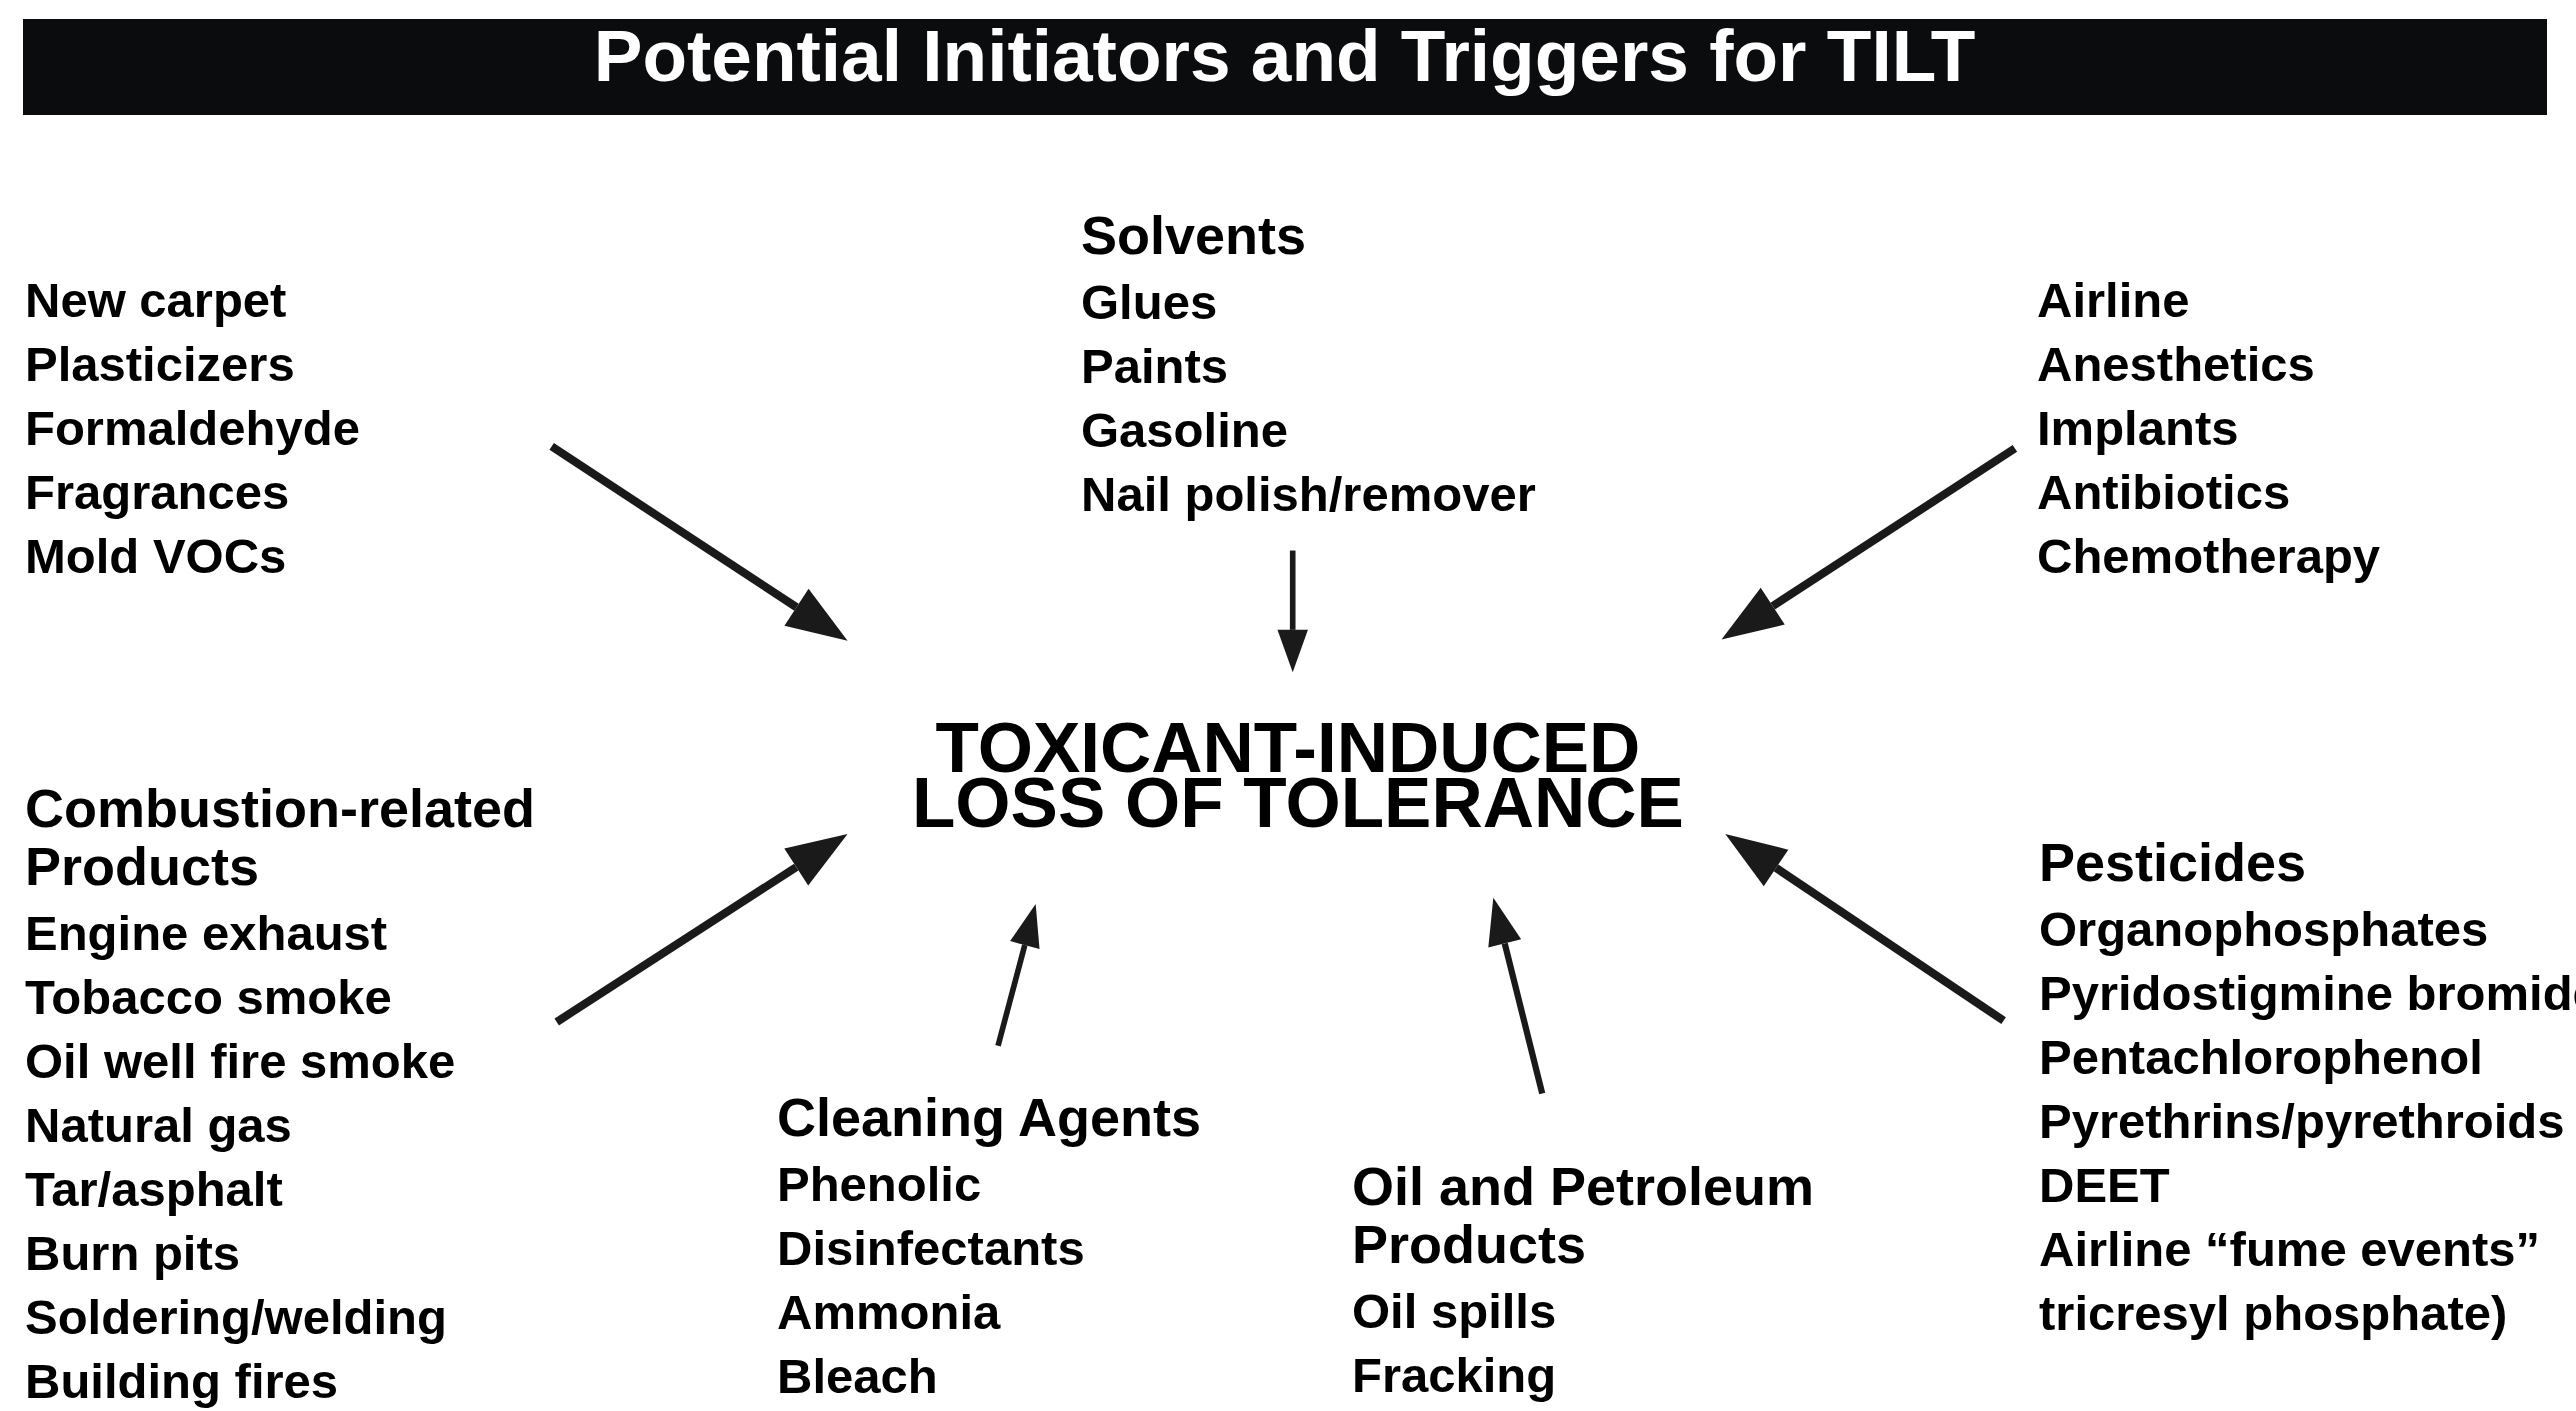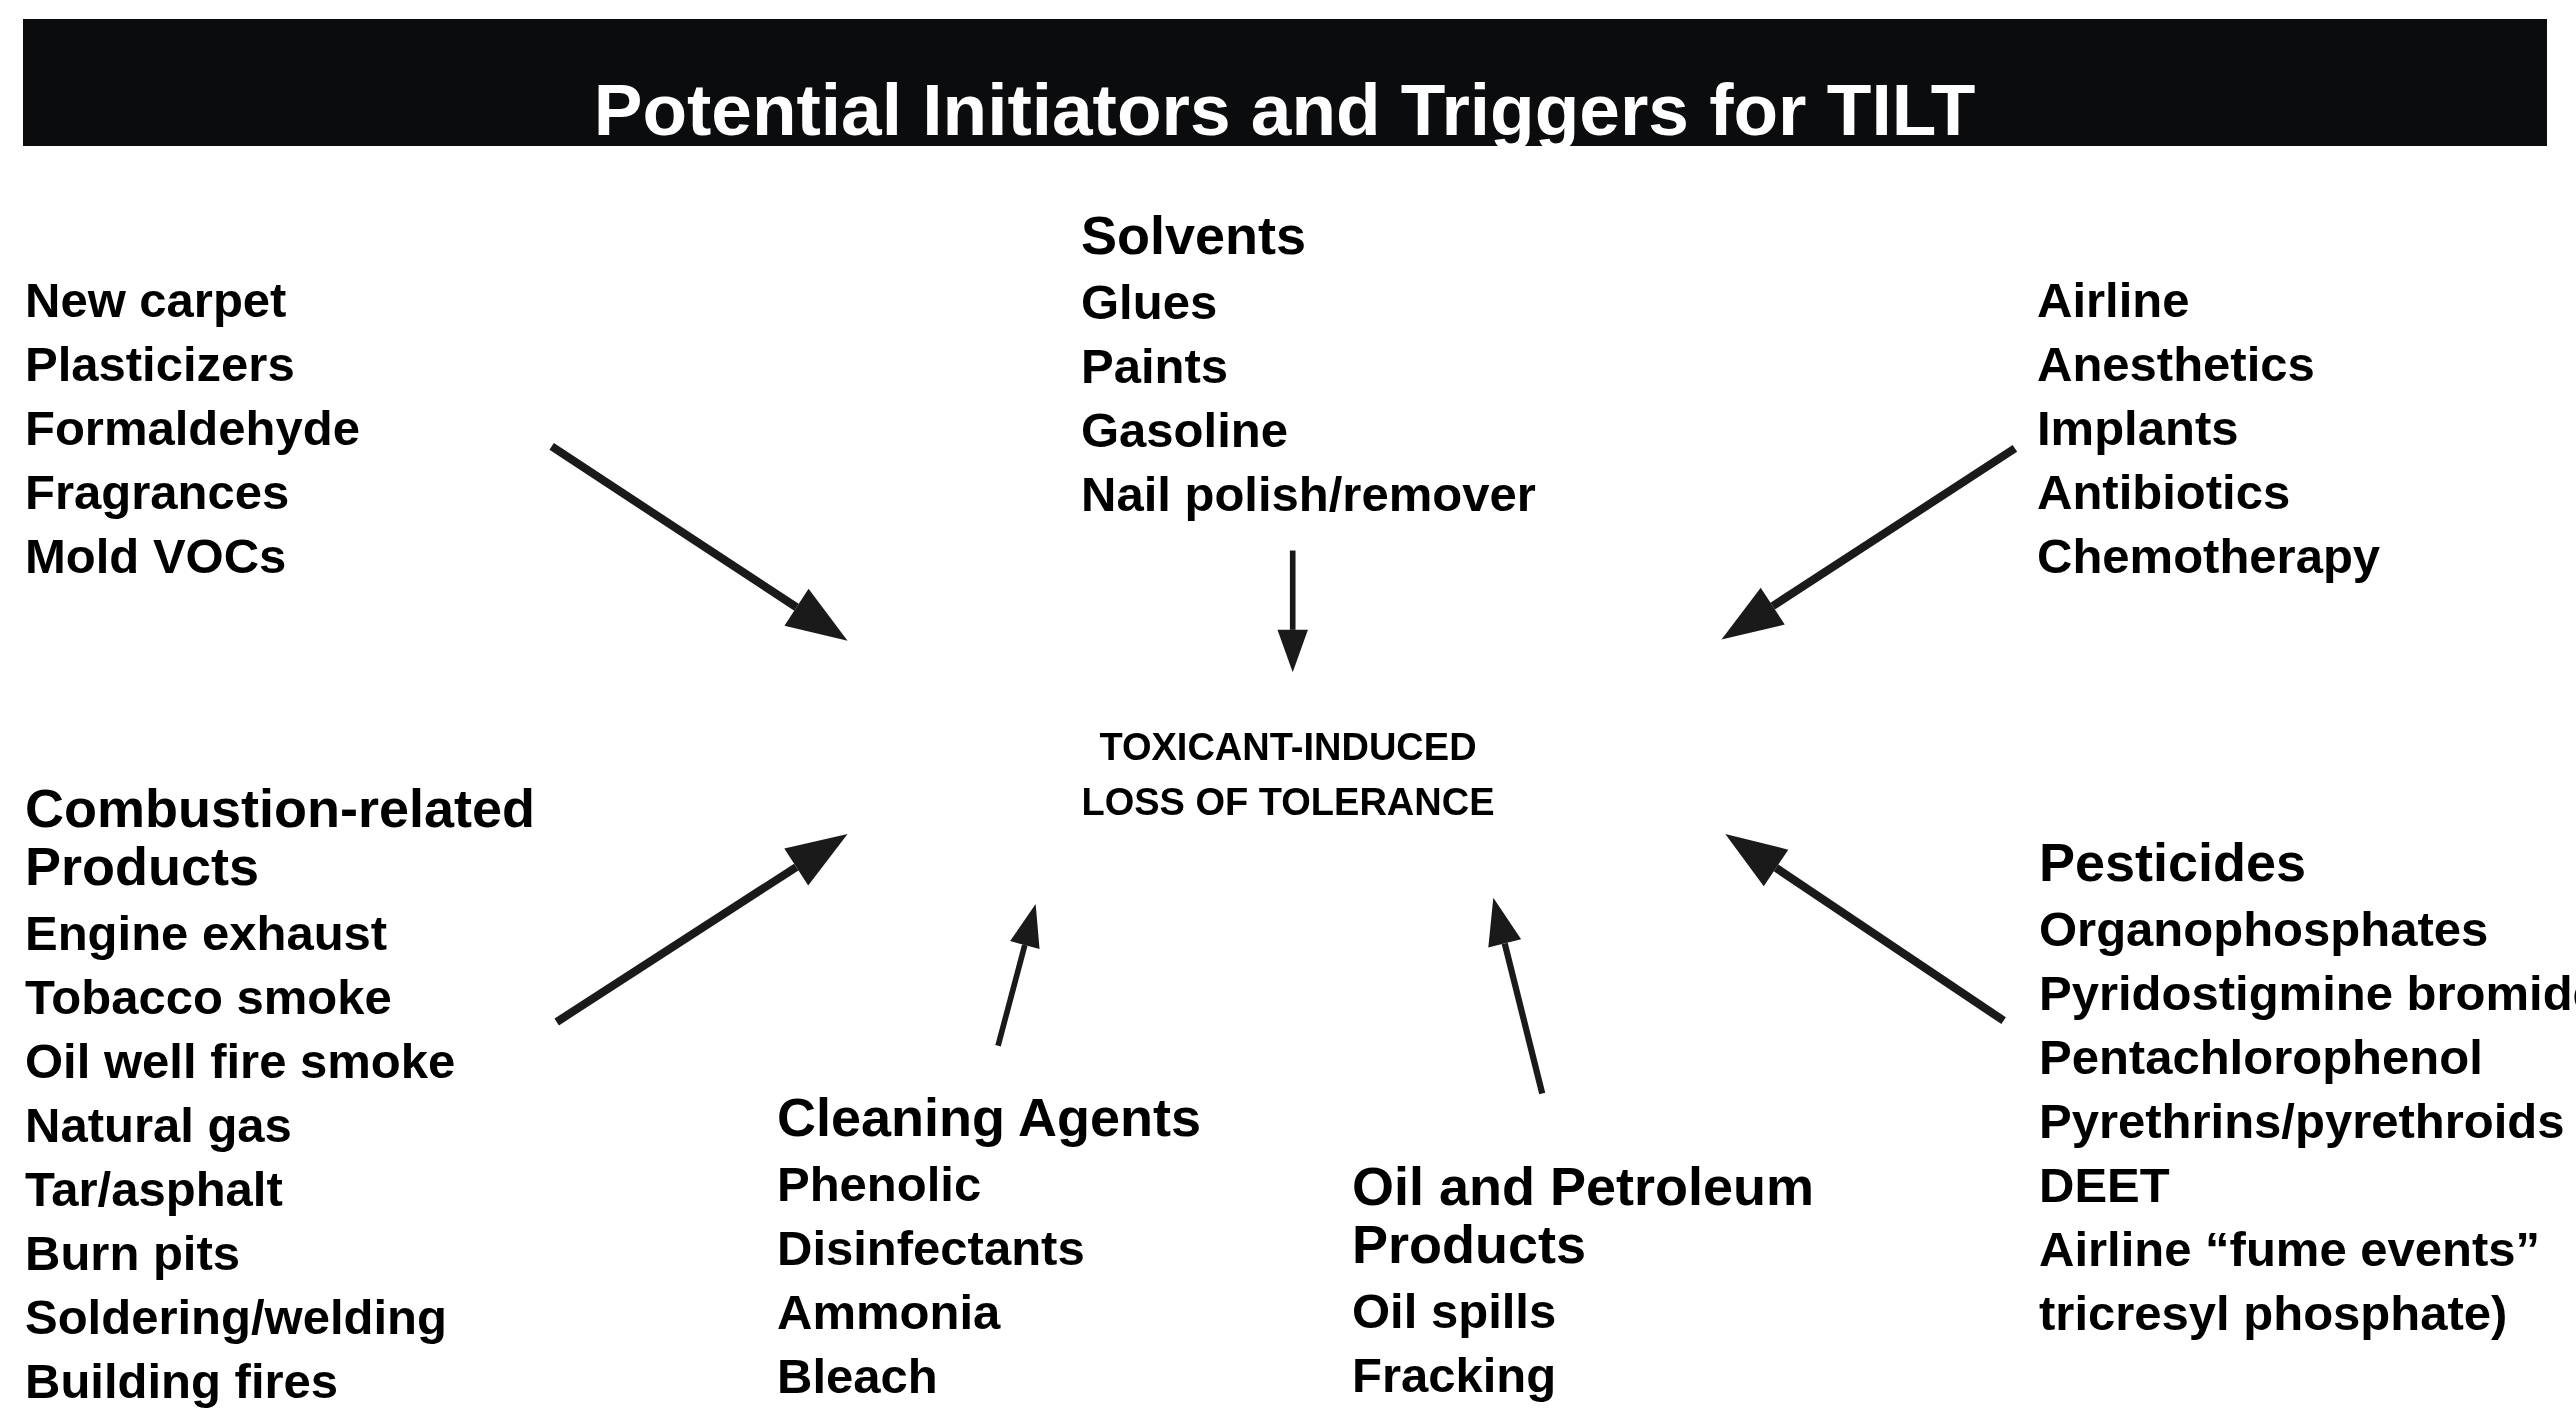--- a/index.html
+++ b/index.html
@@ -1,38 +1,38 @@
 <!DOCTYPE html>
 <html style="font-size:10px"><head>
 <meta charset="utf-8">
 <style>
   html,body{margin:0;padding:0;background:#ffffff;}
   .page{
     position:relative;width:2576px;height:1412px;background:#ffffff;
     overflow:hidden;font-family:"Liberation Sans",sans-serif;color:#000;
   }
   .titlebar{
-    position:absolute;left:22.6px;top:19px;width:2524px;height:127px;
-    background:#0b0c0e;display:flex;align-items:flex-end;justify-content:center;
+    position:absolute;left:22.6px;top:19px;width:2524px;height:96px;
+    background:#0b0c0e;display:flex;align-items:flex-start;justify-content:center;
   }
   .titlebar .title-text{
     color:#ffffff;font-weight:bold;font-size:73px;line-height:1;white-space:nowrap;
   }
   .arrows{position:absolute;left:0;top:0;width:2576px;height:1412px;}
   .group{position:absolute;white-space:nowrap;}
   .group h2{
     margin:0;padding:0;font-size:54px;line-height:58px;font-weight:bold;color:#000;
   }
   .group ul{
     list-style:none;margin:6.3px 0 0 0;padding:0;
     font-size:49px;line-height:64px;font-weight:bold;color:#000;
   }
   .center-node{
     position:absolute;left:912px;top:720px;width:752px;
-    text-align:center;font-weight:bold;font-size:38px;line-height:55px;
+    text-align:center;font-weight:bold;font-size:71px;line-height:55px;
     color:#000;white-space:nowrap;
   }
   .g-vocs{left:25px;top:262px;}
   .g-solvents{left:1081px;top:206px;}
   .g-drugs{left:2037px;top:262px;}
   .g-combustion{left:25px;top:779px;}
   .g-cleaning{left:751px;top:1088px;margin-left:26px;}
   .g-oil{left:1352px;top:1157px;}
   .g-pesticides{left:2039px;top:833px;}
 </style>

